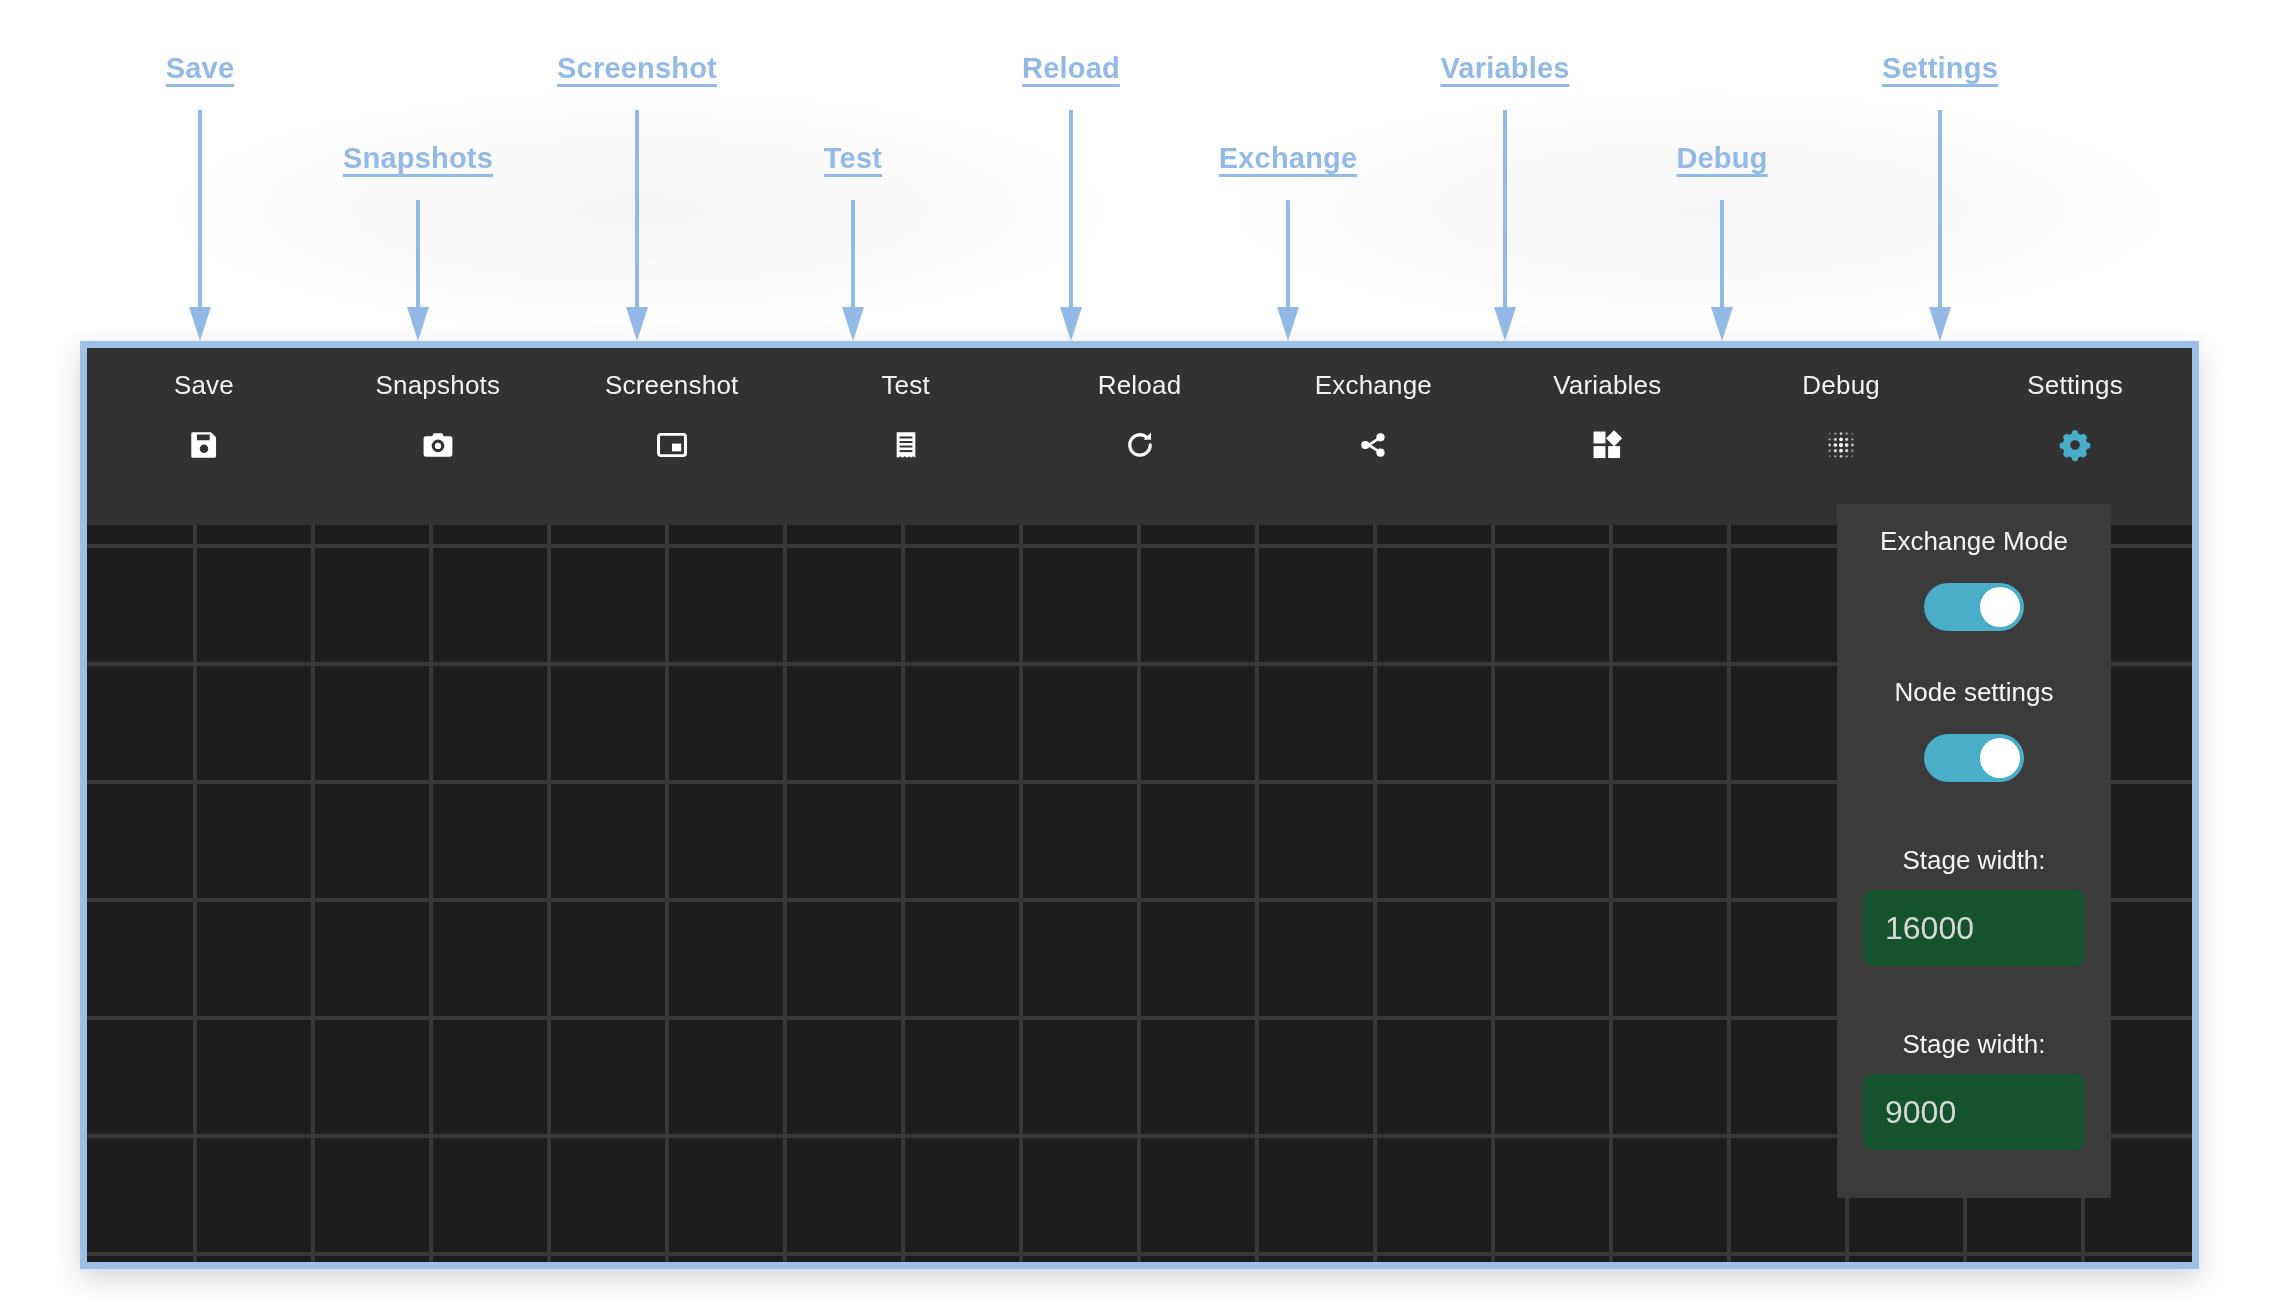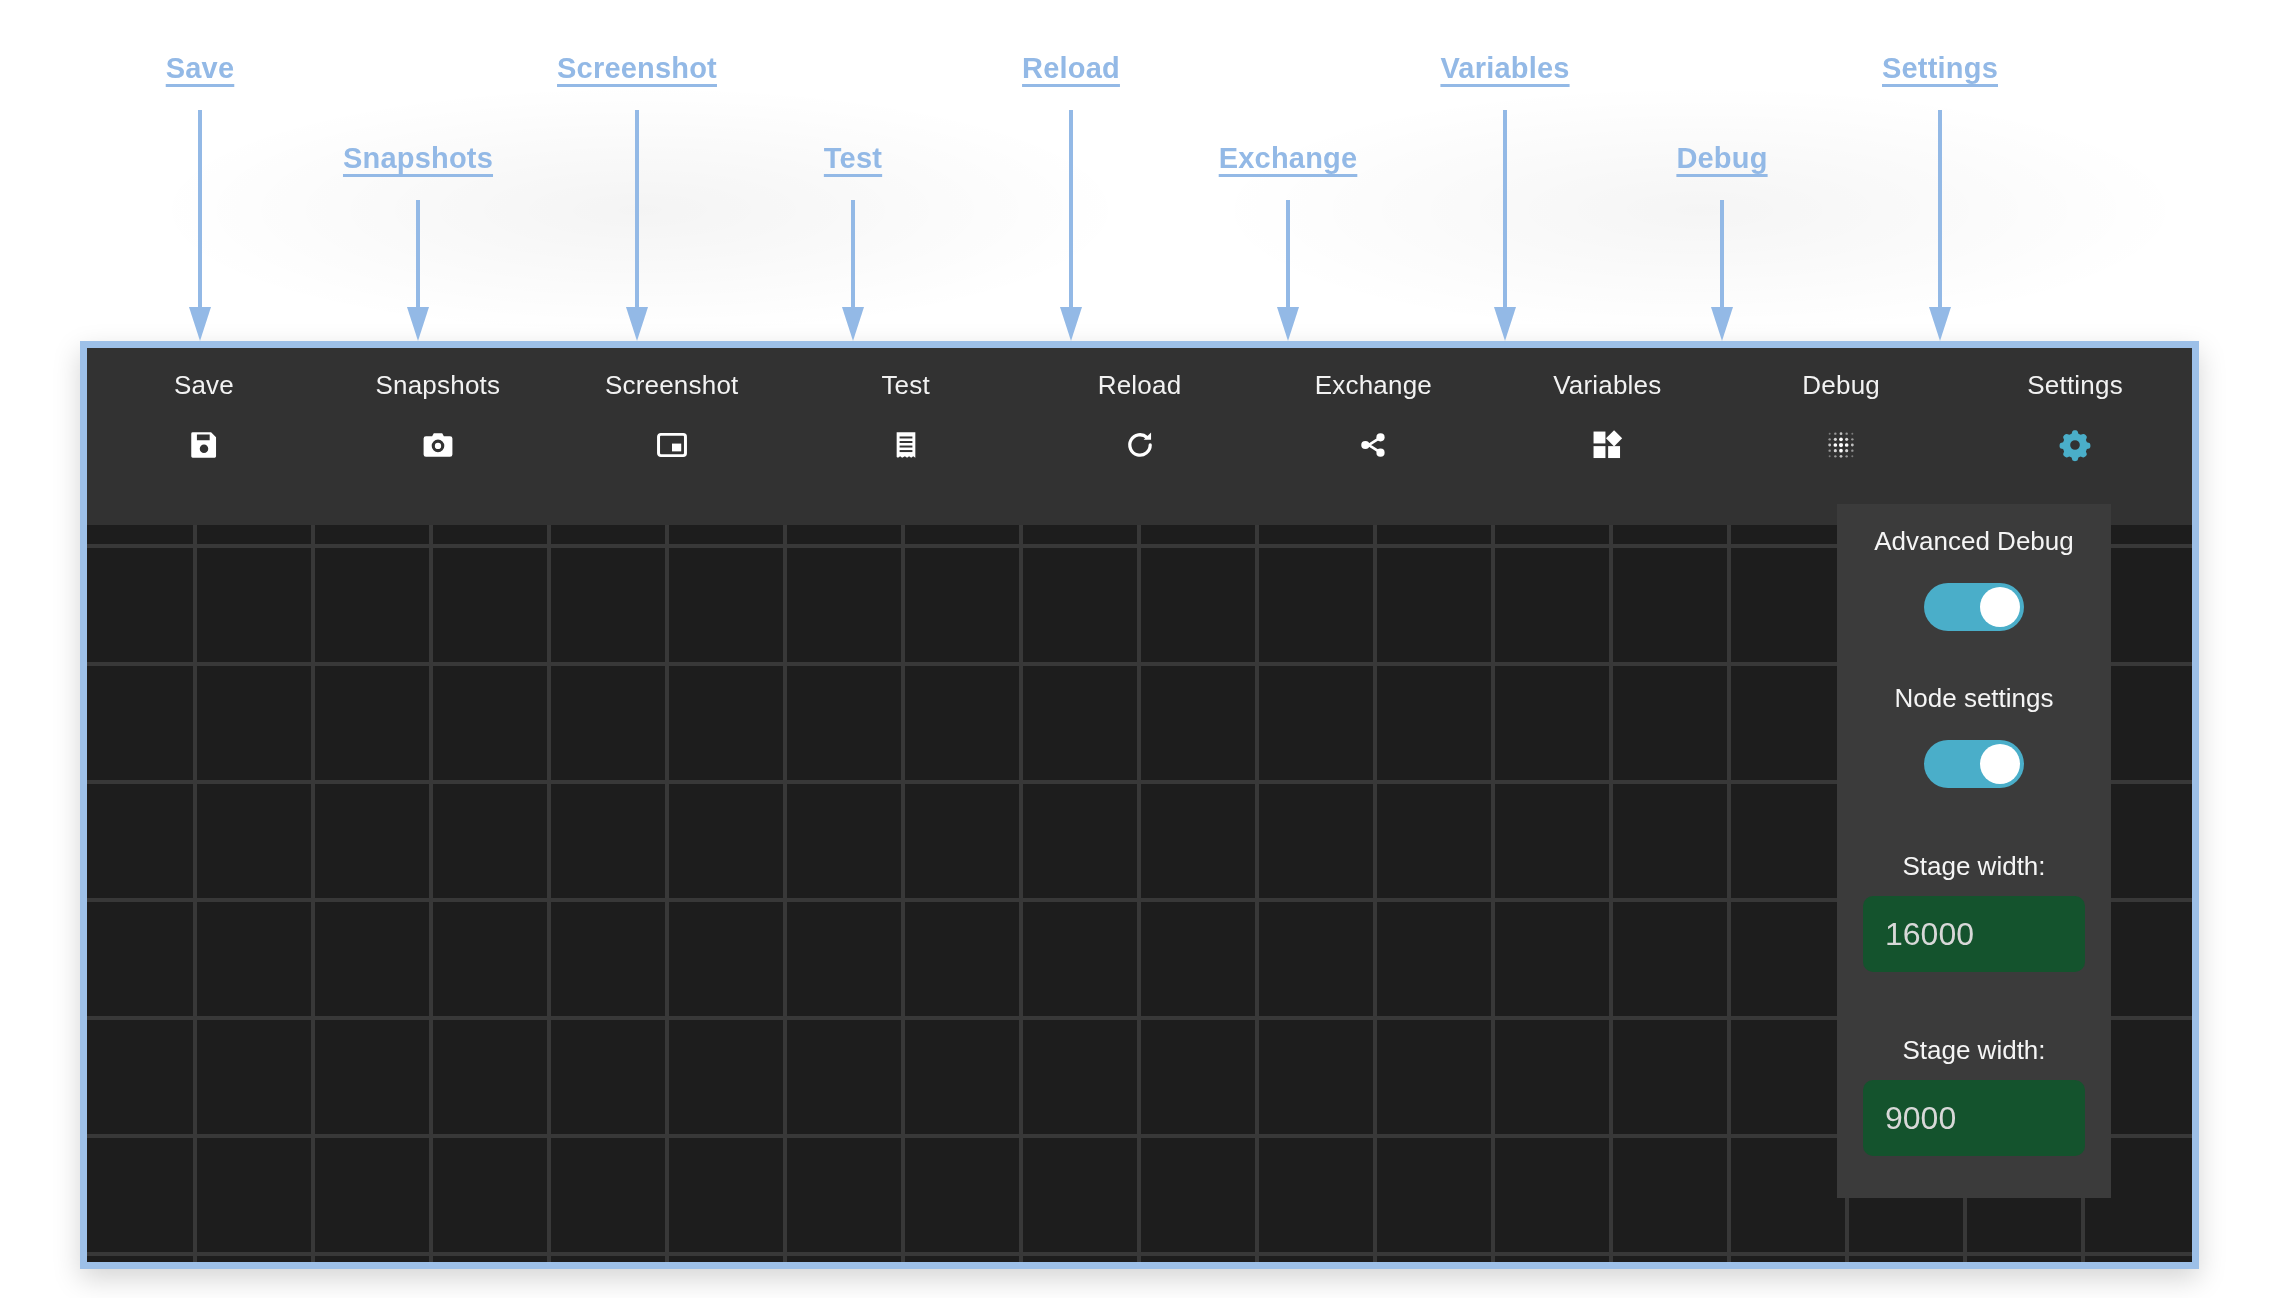--- a/index.html
+++ b/index.html
@@ -338,28 +338,28 @@
             <path fill="#4aaec9" d="M12 1.6c.9 0 1.7.3 1.9.8l.5 1.7 1.6.7 1.7-.6c.5-.2 1.2.2 1.8.8s1 1.3.8 1.8l-.6 1.7.7 1.6 1.7.5c.5.2.8 1 .8 1.9s-.3 1.7-.8 1.9l-1.7.5-.7 1.6.6 1.7c.2.5-.2 1.2-.8 1.8s-1.3 1-1.8.8l-1.7-.6-1.6.7-.5 1.7c-.2.5-1 .8-1.9.8s-1.7-.3-1.9-.8l-.5-1.7-1.6-.7-1.7.6c-.5.2-1.2-.2-1.8-.8s-1-1.3-.8-1.8l.6-1.7-.7-1.6-1.7-.5c-.5-.2-.8-1-.8-1.9s.3-1.7.8-1.9l1.7-.5.7-1.6-.6-1.7c-.2-.5.2-1.2.8-1.8s1.3-1 1.8-.8l1.7.6 1.6-.7.5-1.7c.2-.5 1-.8 1.9-.8zm0 7a3.4 3.4 0 1 0 0 6.8 3.4 3.4 0 0 0 0-6.8z"></path>
           </svg>
         </div>
       </div>
     </div>
 
   <div id="canvas-area"></div>
 
   <div id="settings-panel">
 
-    <div class="panel-label">Advanced Debug</div>
+    <div class="panel-label">Exchange Mode</div>
     <div class="toggle">
       <div class="knob"></div>
     </div>
 
     <div class="spacer-sm"></div>
 
-    <div class="panel-label" style="margin-top:22px;">Node settings</div>
+    <div class="panel-label" style="margin-top:16px;">Node settings</div>
     <div class="toggle">
       <div class="knob"></div>
     </div>
 
     <div class="panel-field-label">Stage width:</div>
     <input class="panel-input" type="text" value="16000" style="">
 
     <div class="panel-field-label">Stage width:</div>
     <input class="panel-input" type="text" value="9000" style="">
   </div>

